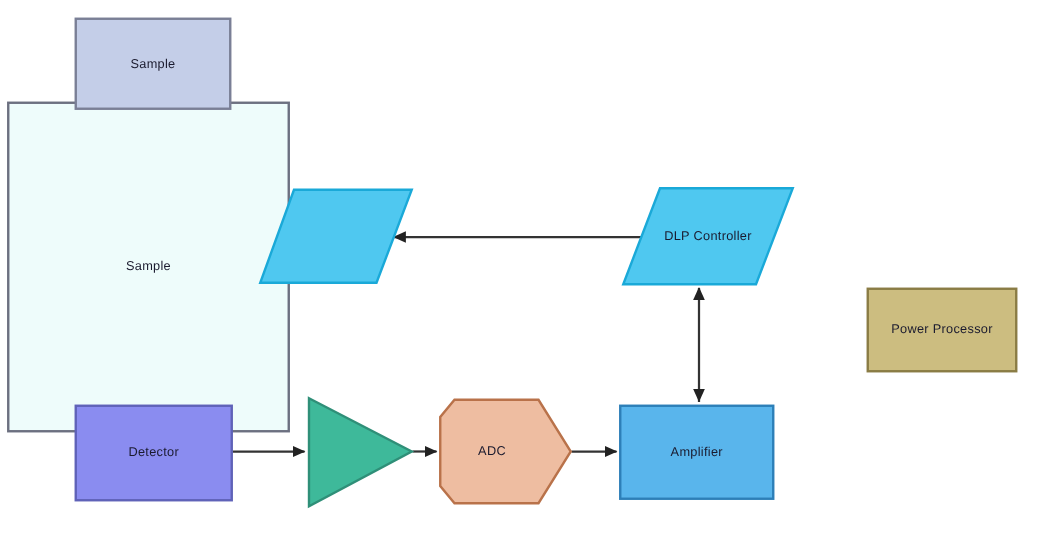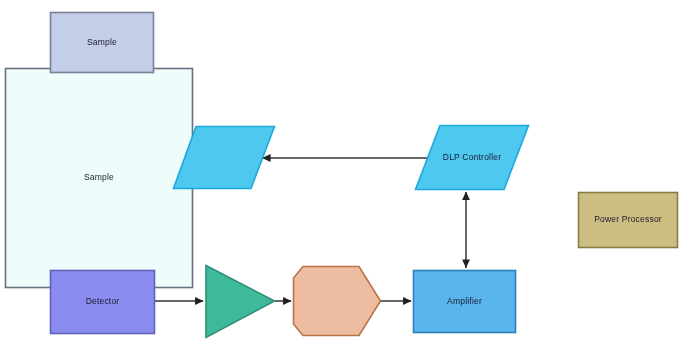--- a/index.html
+++ b/index.html
@@ -91,16 +91,17 @@
 
     <rect x="413.5" y="270.5" width="102" height="62" fill="#59b5ec" stroke="#2d7fb8" stroke-width="1.6"></rect>
 
     <rect x="578.5" y="192.5" width="99" height="55" fill="#ccbd80" stroke="#8a7c45" stroke-width="1.6"></rect>
   </svg>
 
   <div class="node-label label-sample">Sample</div>
   <div class="node-label label-optics">Sample</div>
   <div class="node-label label-dlp">DLP Controller</div>
   <div class="node-label label-detector">Detector</div>
+  <div class="node-label label-adc">ADC</div>
   <div class="node-label label-processor">Amplifier</div>
   <div class="node-label label-power">Power Processor</div>
 
 </div>
 
 </body></html>

